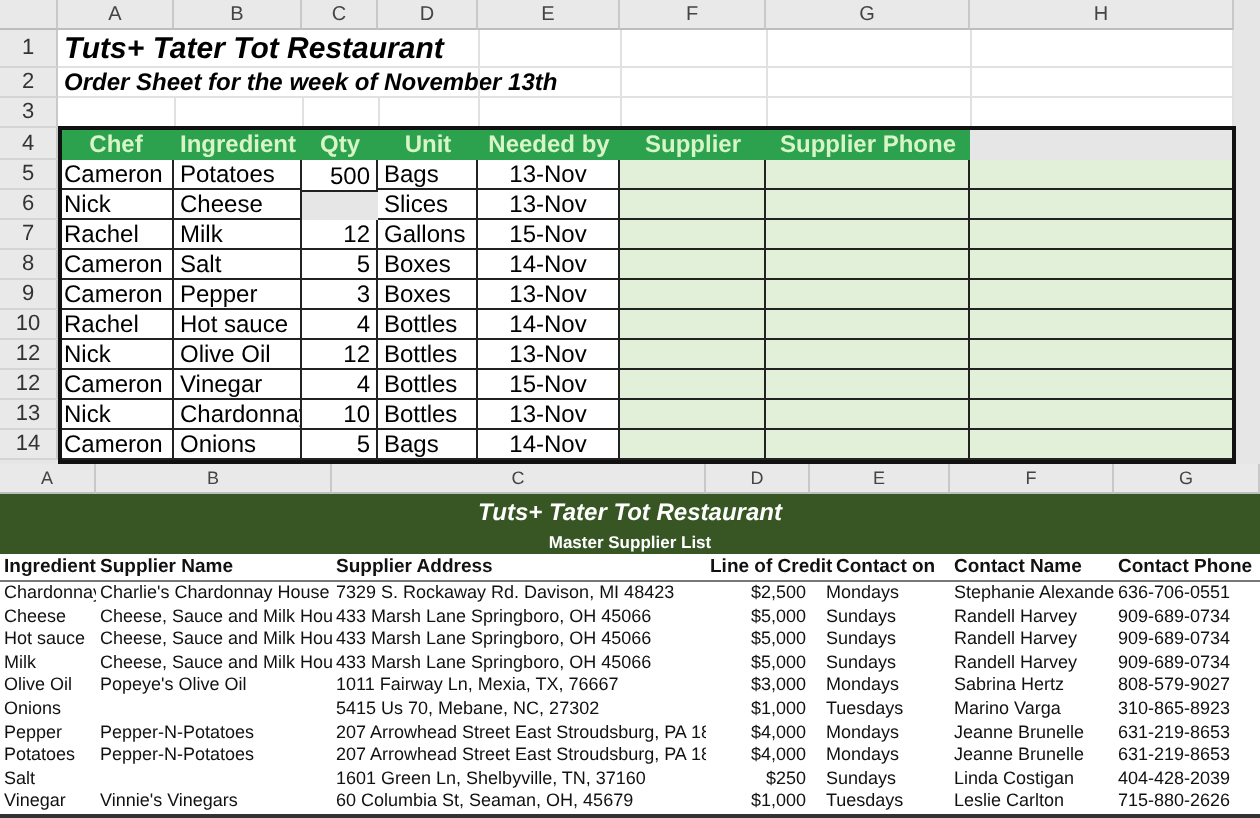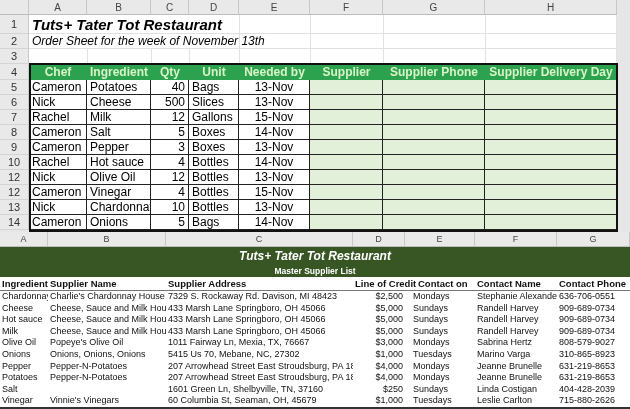--- a/index.html
+++ b/index.html
@@ -4,21 +4,21 @@
 <style>
   * { box-sizing: border-box; margin: 0; padding: 0; }
   body { width: 630px; height: 409px; background: #ffffff; font-family: "Liberation Sans", sans-serif; overflow: hidden; position: relative; }
 
   
   #top { position: absolute; left: 0; top: 0; width: 630px; height: 232px; background: #e6e6e6; }
   .colhdr { position: absolute; top: 0; height: 15px; background: #e9e9e9; border-right: 1px solid #c8c8c8; border-bottom: 1px solid #bdbdbd; font-size: 10px; color: #444; text-align: center; line-height: 15px; }
   .rowhdr { position: absolute; left: 0; width: 29px; background: #e9e9e9; border-right: 1px solid #c8c8c8; border-bottom: 1px solid #d4d4d4; font-size: 11px; color: #333; text-align: center; }
   .cell { position: absolute; background: #ffffff; border-right: 1px solid #e1e1e1; border-bottom: 1px solid #e1e1e1; font-size: 12px; color: #000; white-space: nowrap; overflow: hidden; padding: 0 3px; }
   .title1 { font-weight: bold; font-style: italic; font-size: 15px; }
-  .title2 { font-weight: normal; font-style: italic; font-size: 12px; }
+  .title2 { font-weight: bold; font-style: italic; font-size: 12px; }
   .thead { background: #2ca24f; color: #d8f5c8; font-weight: bold; text-align: center; border-right: none; border-bottom: none; }
   .tcell { border-right: 1px solid #222; border-bottom: 1px solid #222; }
   .green { background: #e2efd9; }
   .num { text-align: right; }
   .ctr { text-align: center; }
   .frame { position: absolute; border: 2px solid #111; pointer-events: none; }
 
   
   #bottom { position: absolute; left: 0; top: 232px; width: 630px; height: 177px; background: #fff; }
   .bcolhdr { position: absolute; top: 0; height: 15px; background: #e9e9e9; border-right: 1px solid #c8c8c8; border-bottom: 1px solid #bdbdbd; font-size: 9px; color: #444; text-align: center; line-height: 15px; }
@@ -74,34 +74,33 @@
   <div style="position:absolute;left:151px;top:49px;width:1px;height:15px;background:#e1e1e1;"></div>
   <div style="position:absolute;left:189px;top:49px;width:1px;height:15px;background:#e1e1e1;"></div>
 
   <div class="cell thead" style="left:29px;top:64px;width:58px;height:16px;line-height:16px;">Chef</div>
   <div class="cell thead" style="left:87px;top:64px;width:64px;height:16px;line-height:16px;">Ingredient</div>
   <div class="cell thead" style="left:151px;top:64px;width:38px;height:16px;line-height:16px;">Qty</div>
   <div class="cell thead" style="left:189px;top:64px;width:50px;height:16px;line-height:16px;">Unit</div>
   <div class="cell thead" style="left:239px;top:64px;width:71px;height:16px;line-height:16px;">Needed by</div>
   <div class="cell thead" style="left:383px;top:64px;width:102px;height:16px;line-height:16px;">Supplier Phone</div>
   <div class="cell thead" style="left:310px;top:64px;width:73px;height:16px;line-height:16px;">Supplier</div>
-  <div class="cell thead" style="left:485px;top:64px;width:132px;height:16px;line-height:16px;">Supplier Delivery Day</div>
 
   <div id="order-rows">
       <div class="cell tcell " style="left:29px;top:80px;width:58px;height:15px;line-height:14px;">Cameron</div>
       <div class="cell tcell " style="left:87px;top:80px;width:64px;height:15px;line-height:14px;">Potatoes</div>
       <div class="cell tcell num" style="left:151px;top:80px;width:38px;height:15px;line-height:14px;">40</div>
       <div class="cell tcell " style="left:189px;top:80px;width:50px;height:15px;line-height:14px;">Bags</div>
       <div class="cell tcell ctr" style="left:239px;top:80px;width:71px;height:15px;line-height:14px;">13-Nov</div>
       <div class="cell tcell green" style="left:310px;top:80px;width:73px;height:15px;"></div>
       <div class="cell tcell green" style="left:383px;top:80px;width:102px;height:15px;"></div>
       <div class="cell tcell green" style="left:485px;top:80px;width:132px;height:15px;"></div>
       <div class="cell tcell " style="left:29px;top:95px;width:58px;height:15px;line-height:14px;">Nick</div>
       <div class="cell tcell " style="left:87px;top:95px;width:64px;height:15px;line-height:14px;">Cheese</div>
-      <div class="cell tcell num" style="left:151px;top:95px;width:38px;height:15px;line-height:14px;">500</div>
+      <div class="cell tcell num" style="left:151px;top:81px;width:38px;height:15px;line-height:14px;">500</div>
       <div class="cell tcell " style="left:189px;top:95px;width:50px;height:15px;line-height:14px;">Slices</div>
       <div class="cell tcell ctr" style="left:239px;top:95px;width:71px;height:15px;line-height:14px;">13-Nov</div>
       <div class="cell tcell green" style="left:310px;top:95px;width:73px;height:15px;"></div>
       <div class="cell tcell green" style="left:383px;top:95px;width:102px;height:15px;"></div>
       <div class="cell tcell green" style="left:485px;top:95px;width:132px;height:15px;"></div>
       <div class="cell tcell " style="left:29px;top:110px;width:58px;height:15px;line-height:14px;">Rachel</div>
       <div class="cell tcell " style="left:87px;top:110px;width:64px;height:15px;line-height:14px;">Milk</div>
       <div class="cell tcell num" style="left:151px;top:110px;width:38px;height:15px;line-height:14px;">12</div>
       <div class="cell tcell " style="left:189px;top:110px;width:50px;height:15px;line-height:14px;">Gallons</div>
       <div class="cell tcell ctr" style="left:239px;top:110px;width:71px;height:15px;line-height:14px;">15-Nov</div>
@@ -231,21 +230,20 @@
         <div class="bc" style="left:0px;width:48px;text-align:left;">Olive Oil</div>
         <div class="bc" style="left:48px;width:118px;text-align:left;">Popeye's Olive Oil</div>
         <div class="bc" style="left:166px;width:187px;text-align:left;">1011 Fairway Ln, Mexia, TX, 76667</div>
         <div class="bc" style="left:353px;width:52px;text-align:right;padding-right:2px;">$3,000</div>
         <div class="bc" style="left:405px;width:70px;text-align:left;padding-left:8px;">Mondays</div>
         <div class="bc" style="left:475px;width:82px;text-align:left;">Sabrina Hertz</div>
         <div class="bc" style="left:557px;width:73px;text-align:left;">808-579-9027</div>
       </div>
       <div class="brow" style="top:117px;">
         <div class="bc" style="left:0px;width:48px;text-align:left;">Onions</div>
-        <div class="bc" style="left:48px;width:118px;text-align:left;">Onions, Onions, Onions</div>
         <div class="bc" style="left:166px;width:187px;text-align:left;">5415 Us 70, Mebane, NC, 27302</div>
         <div class="bc" style="left:353px;width:52px;text-align:right;padding-right:2px;">$1,000</div>
         <div class="bc" style="left:405px;width:70px;text-align:left;padding-left:8px;">Tuesdays</div>
         <div class="bc" style="left:475px;width:82px;text-align:left;">Marino Varga</div>
         <div class="bc" style="left:557px;width:73px;text-align:left;">310-865-8923</div>
       </div>
       <div class="brow" style="top:128.6px;">
         <div class="bc" style="left:0px;width:48px;text-align:left;">Pepper</div>
         <div class="bc" style="left:48px;width:118px;text-align:left;">Pepper-N-Potatoes</div>
         <div class="bc" style="left:166px;width:187px;text-align:left;">207 Arrowhead Street East Stroudsburg, PA 18301</div>

